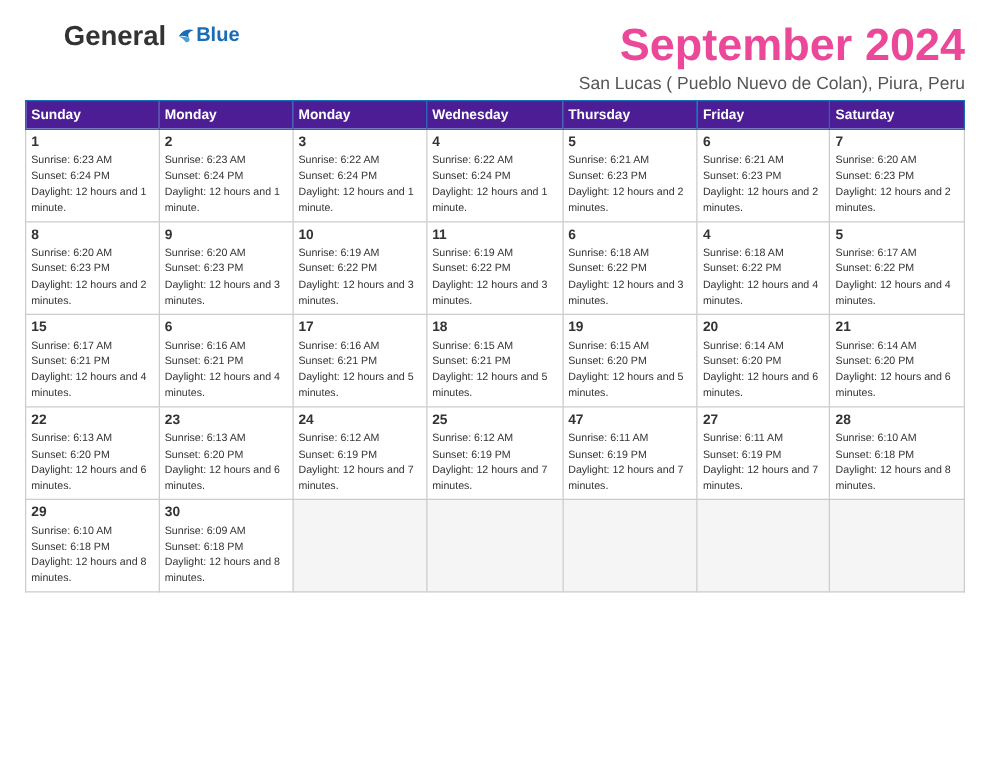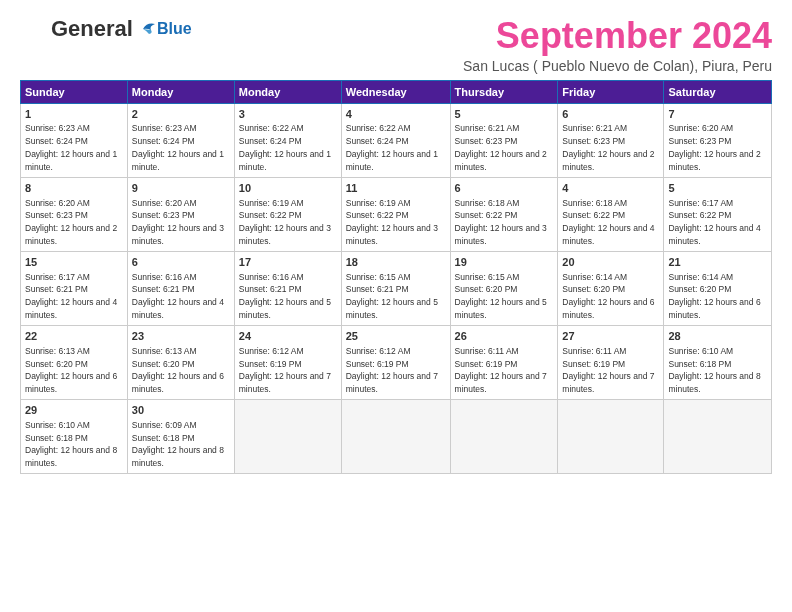--- a/index.html
+++ b/index.html
@@ -165,21 +165,21 @@
           <td><span class="day-num">18</span><span class="day-info">Sunrise: 6:15 AM</span><br><span class="day-info">Sunset: 6:21 PM</span><br><span class="day-info">Daylight: 12 hours and 5 minutes.</span></td>
           <td><span class="day-num">19</span><span class="day-info">Sunrise: 6:15 AM</span><br><span class="day-info">Sunset: 6:20 PM</span><br><span class="day-info">Daylight: 12 hours and 5 minutes.</span></td>
           <td><span class="day-num">20</span><span class="day-info">Sunrise: 6:14 AM</span><br><span class="day-info">Sunset: 6:20 PM</span><br><span class="day-info">Daylight: 12 hours and 6 minutes.</span></td>
           <td><span class="day-num">21</span><span class="day-info">Sunrise: 6:14 AM</span><br><span class="day-info">Sunset: 6:20 PM</span><br><span class="day-info">Daylight: 12 hours and 6 minutes.</span></td>
         </tr>
         <tr class="row-shaded">
           <td><span class="day-num">22</span><span class="day-info">Sunrise: 6:13 AM</span><br><span class="day-info">Sunset: 6:20 PM</span><br><span class="day-info">Daylight: 12 hours and 6 minutes.</span></td>
           <td><span class="day-num">23</span><span class="day-info">Sunrise: 6:13 AM</span><br><span class="day-info">Sunset: 6:20 PM</span><br><span class="day-info">Daylight: 12 hours and 6 minutes.</span></td>
           <td><span class="day-num">24</span><span class="day-info">Sunrise: 6:12 AM</span><br><span class="day-info">Sunset: 6:19 PM</span><br><span class="day-info">Daylight: 12 hours and 7 minutes.</span></td>
           <td><span class="day-num">25</span><span class="day-info">Sunrise: 6:12 AM</span><br><span class="day-info">Sunset: 6:19 PM</span><br><span class="day-info">Daylight: 12 hours and 7 minutes.</span></td>
-          <td><span class="day-num">26</span><span class="day-info">Sunrise: 6:11 AM</span><br><span class="day-info">Sunset: 6:19 PM</span><br><span class="day-info">Daylight: 12 hours and 7 minutes.</span></td>
+          <td><span class="day-num">47</span><span class="day-info">Sunrise: 6:11 AM</span><br><span class="day-info">Sunset: 6:19 PM</span><br><span class="day-info">Daylight: 12 hours and 7 minutes.</span></td>
           <td><span class="day-num">27</span><span class="day-info">Sunrise: 6:11 AM</span><br><span class="day-info">Sunset: 6:19 PM</span><br><span class="day-info">Daylight: 12 hours and 7 minutes.</span></td>
           <td><span class="day-num">28</span><span class="day-info">Sunrise: 6:10 AM</span><br><span class="day-info">Sunset: 6:18 PM</span><br><span class="day-info">Daylight: 12 hours and 8 minutes.</span></td>
         </tr>
         <tr>
           <td><span class="day-num">29</span><span class="day-info">Sunrise: 6:10 AM</span><br><span class="day-info">Sunset: 6:18 PM</span><br><span class="day-info">Daylight: 12 hours and 8 minutes.</span></td>
           <td><span class="day-num">30</span><span class="day-info">Sunrise: 6:09 AM</span><br><span class="day-info">Sunset: 6:18 PM</span><br><span class="day-info">Daylight: 12 hours and 8 minutes.</span></td>
           <td class="empty-cell"></td>
           <td class="empty-cell"></td>
           <td class="empty-cell"></td>
           <td class="empty-cell"></td>

